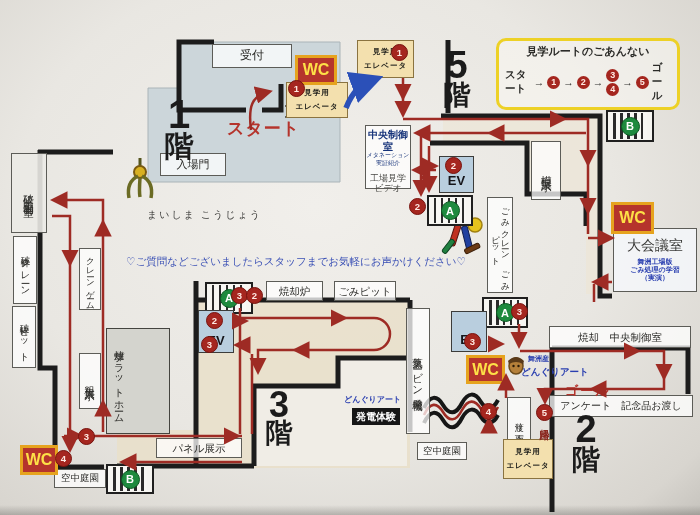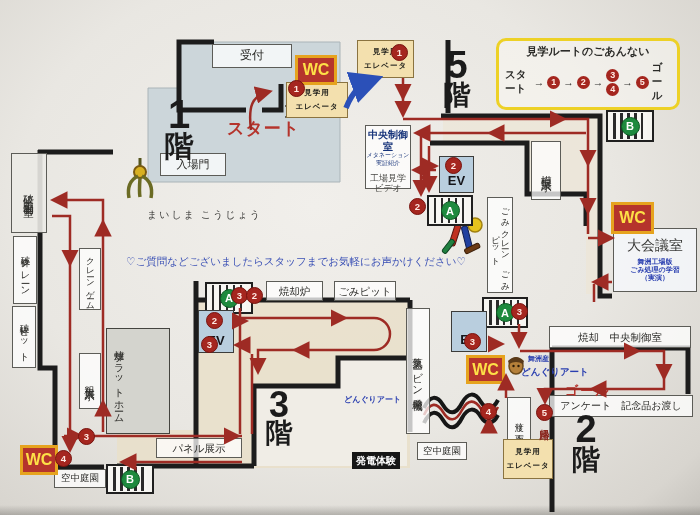--- a/index.html
+++ b/index.html
@@ -38,21 +38,21 @@
   .redtxt{position:absolute;z-index:5;color:#b5342c;font-weight:bold;}
   .bluetxt{position:absolute;z-index:5;color:#2a3fb0;font-weight:bold;}
   .legend{position:absolute;z-index:5;left:496px;top:38px;width:184px;border:3px solid #edd126;
       border-radius:10px;background:rgba(250,248,242,.55);padding:3px 6px 4px;box-sizing:border-box;}
   .legend h4{margin:0 0 2px;font-size:11px;text-align:center;color:#2b2b28;}
   .lrow{display:flex;align-items:center;justify-content:center;gap:3px;font-size:10.5px;color:#2b2b28;font-weight:bold;}
   .lnum{width:13px;height:13px;border-radius:50%;background:#a5261f;color:#ffe9e2;font-size:9px;font-weight:bold;
       display:flex;align-items:center;justify-content:center;flex:none;}
   .lstack{display:flex;flex-direction:column;gap:1px;align-items:center;}
   .powbox{position:absolute;z-index:4;background:#161616;color:#fff;font-size:10px;font-weight:bold;
-      display:flex;align-items:center;justify-content:center;margin-top:44px;}
+      display:flex;align-items:center;justify-content:center;}
   .kiro{position:absolute;z-index:5;writing-mode:vertical-rl;color:#8a2820;font-weight:bold;font-size:10px;letter-spacing:1px;}
 </style>
 </head>
 <body>
 
 <div id="app">
 
   <svg class="lyr" width="700" height="515">
 
     <polygon points="179,42 340,42 340,182 148,182 148,88 179,88" fill="#ccd6da" stroke="#aab4b8" stroke-width="1"></polygon>

